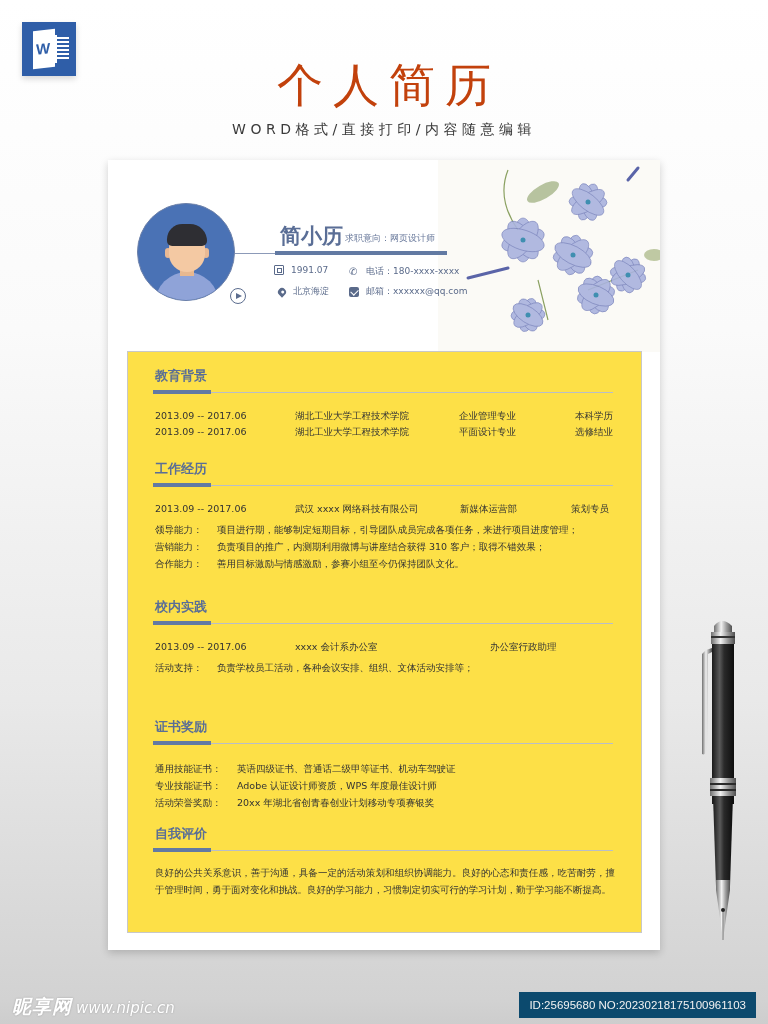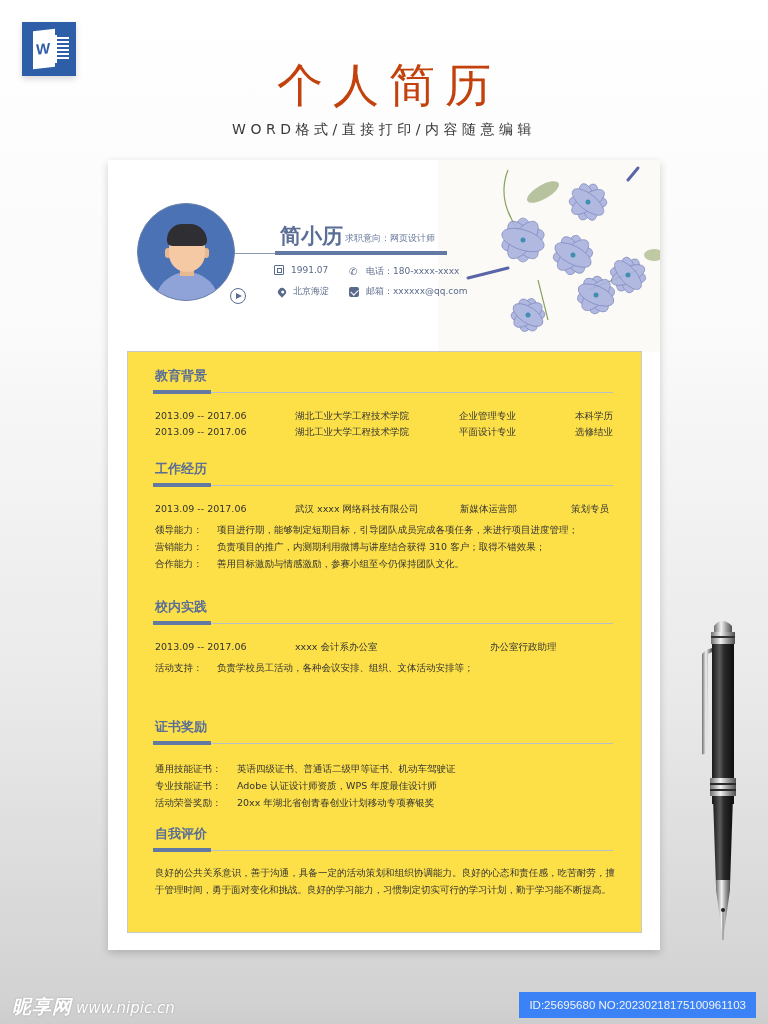--- a/index.html
+++ b/index.html
@@ -128,21 +128,21 @@
   .pen { position: absolute; left: 696px; top: 618px; width: 60px; height: 330px; }
   
   .footer { position: absolute; left: 0; right: 0; top: 990px; height: 34px; }
   .nipic-logo {
     position: absolute; left: 12px; top: 4px; font-size: 19px; color: #fff; font-style: italic; font-weight: bold;
     text-shadow: 0 0 2px rgba(0,0,0,0.25); letter-spacing: 1px;
   }
   .nipic-url { font-size: 15px; font-weight: normal; letter-spacing: 0; margin-left: 4px; }
   .id-badge {
     position: absolute; right: 12px; top: 2px; height: 26px; line-height: 26px; padding: 0 10px;
-    background: #3b82f6; color: #f2f2f2; font-family: "Liberation Sans", sans-serif; font-size: 11.5px;
+    background: #0c4a6e; color: #f2f2f2; font-family: "Liberation Sans", sans-serif; font-size: 11.5px;
   }
 </style>
 </head>
 <body>
 
 <div class="word-icon">
   <div class="doc">
       <span>W</span>
     </div>
   <div class="lines">

